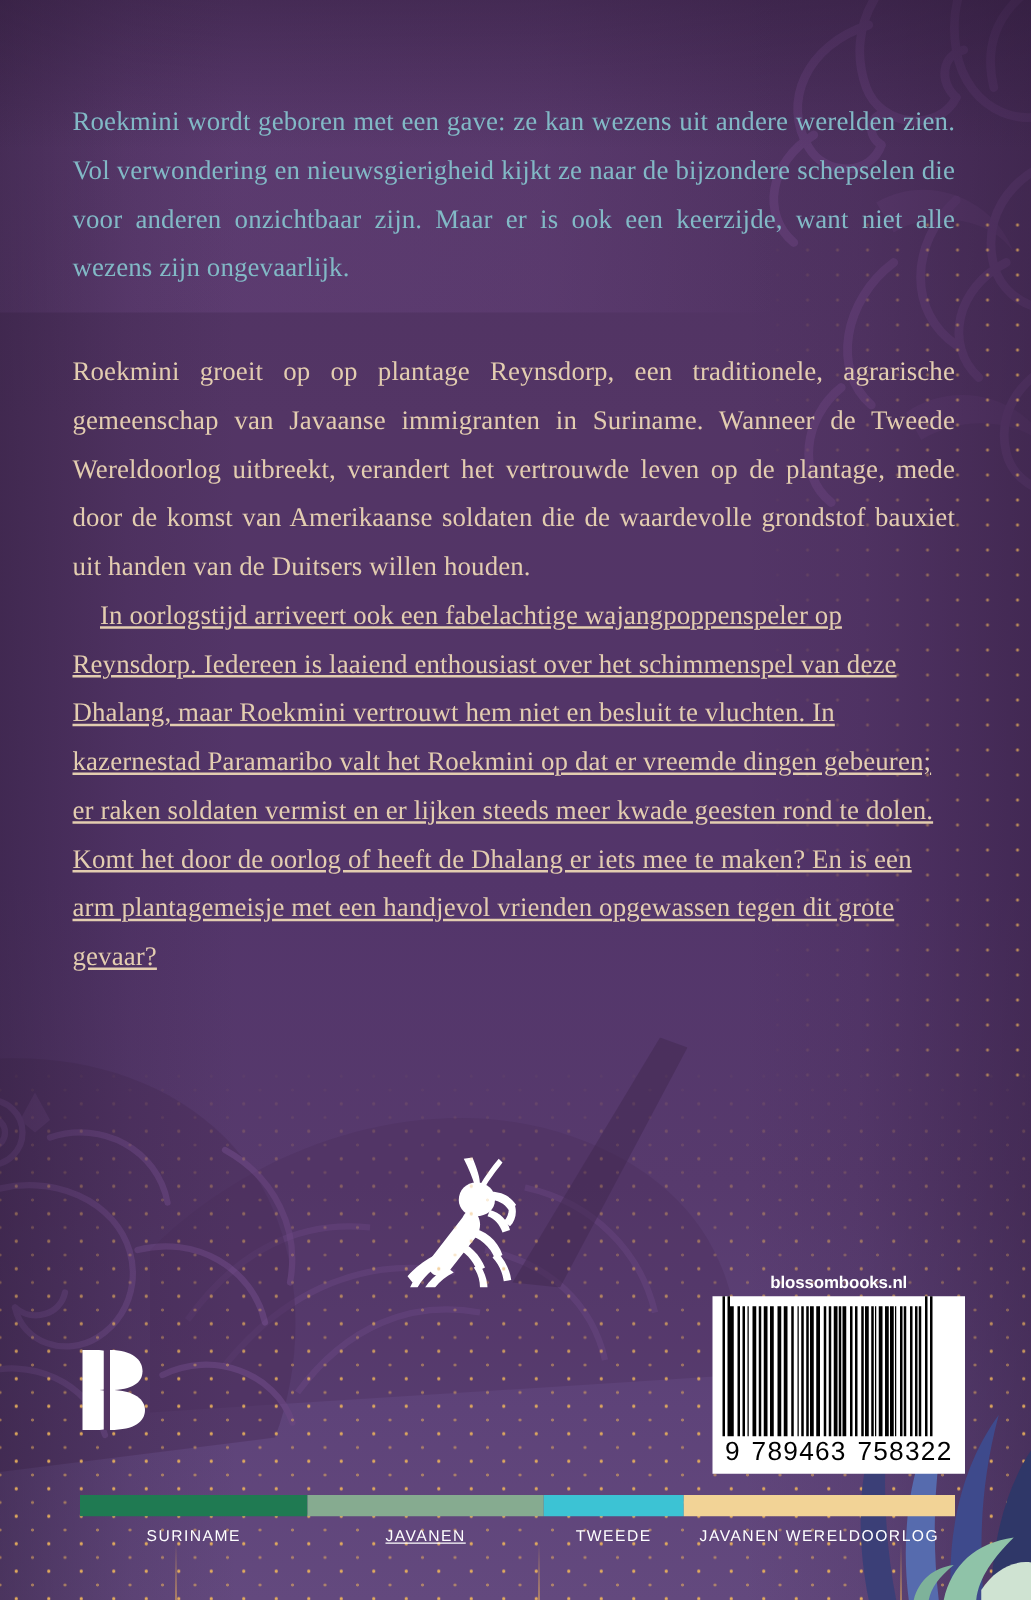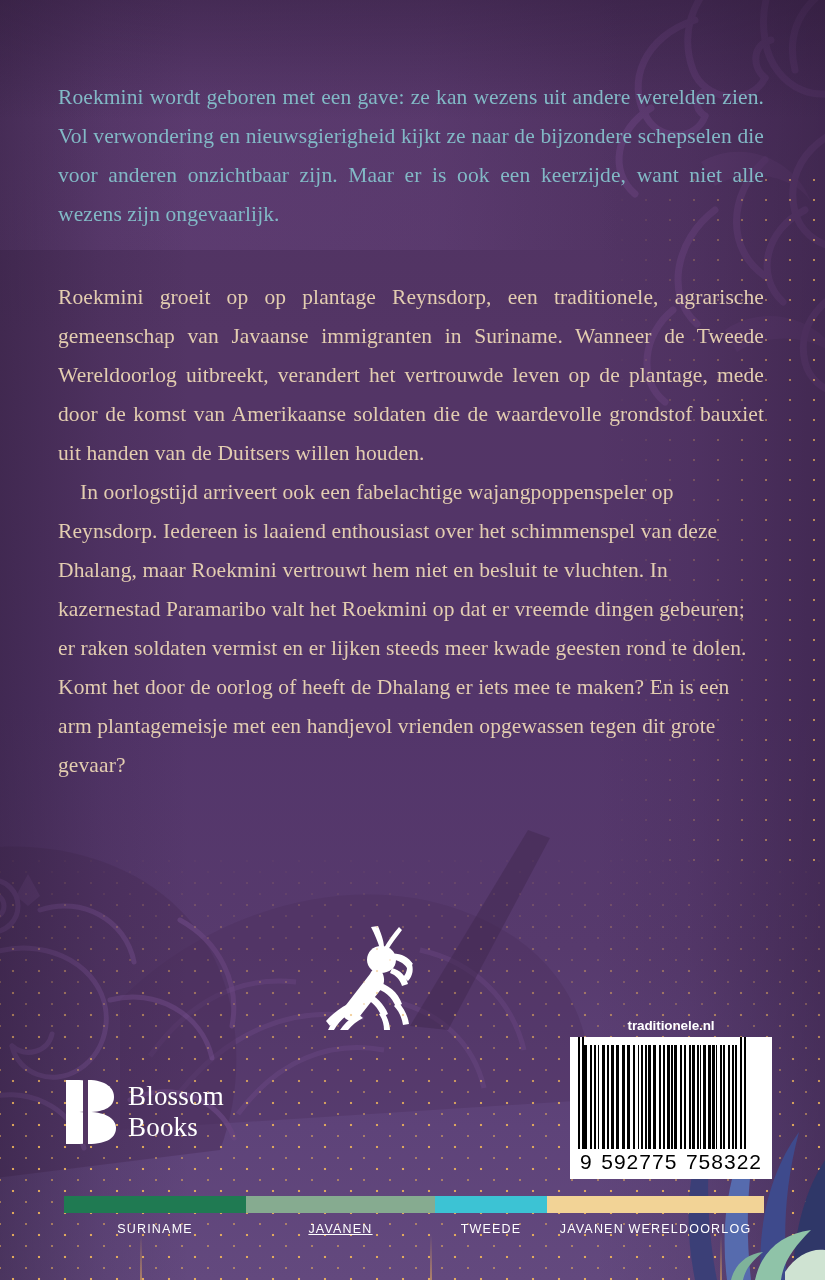--- a/index.html
+++ b/index.html
@@ -144,20 +144,21 @@
   }
   .para-lede {
     color: #82b9c6;
     margin-bottom: 44px;
   }
   .para-body {
     color: #e3cdb0;
   }
   .para-body + .para-body {
     text-indent: 22px;
+    text-decoration: underline;
   }
   .para-end { text-align: left; }
 
   
   .logo-block {
     position: absolute;
     left: 64px;
     top: 1078px;
     display: flex;
     align-items: center;
@@ -370,28 +371,24 @@
       <g fill="#ffffff">
         <path d="M2 2 L12 2 L12 66 L2 66 Z"></path>
         <path d="M12 2 C30 2 38 10 38 19 C38 28 30 34 12 34 Z"></path>
         <path d="M12 34 C32 34 41 42 41 50 C41 59 32 66 12 66 Z"></path>
         <path d="M26 2 C44 2 52 10 52 19 C52 28 44 34 26 34 Z" opacity="0"></path>
         <path d="M24 2 C42 2 50 10 50 19 C50 28 42 34 24 34 L24 2 Z"></path>
         <path d="M24 34 C44 34 52 42 52 50 C52 59 44 66 24 66 L24 34 Z"></path>
         <rect x="19" y="2" width="5" height="64" fill="#533563"></rect>
       </g>
     </svg>
-    <div class="logo-words">
-      <span>Blossom</span>
-      <span>Books</span>
-    </div>
   </div>
 
 
-  <div class="site-url">traditionele.nl</div>
+  <div class="site-url">blossombooks.nl</div>
   <div class="barcode-wrap">
     <div class="barcode-card">
       <div class="bars" id="bars">
           <i class="tall" style="width: 2px;"></i>
           <i class="g tall" style="width: 2px;"></i>
           <i class="tall" style="width: 2px;"></i>
           <i style="width: 3px;"></i>
           <i class="g" style="width: 3px;"></i>
           <i style="width: 2px;"></i>
           <i class="g" style="width: 2px;"></i>
@@ -462,21 +459,21 @@
           <i style="width: 2px;"></i>
           <i class="g" style="width: 1px;"></i>
           <i style="width: 2px;"></i>
           <i class="g" style="width: 3px;"></i>
           <i class="tall" style="width: 2px;"></i>
           <i class="g tall" style="width: 2px;"></i>
           <i class="tall" style="width: 2px;"></i>
         </div>
       <div class="isbn-digits">
         <span>9</span>
-        <span>592775</span>
+        <span>789463</span>
         <span>758322</span>
       </div>
     </div>
   </div>
 
   <div class="cat-bar" id="cat-bar">
       <div class="cat-seg" style="background: rgb(31, 122, 82); width: 26%;"></div>
       <div class="cat-seg" style="background: rgb(134, 171, 144); width: 27%;"></div>
       <div class="cat-seg" style="background: rgb(60, 195, 212); width: 16%;"></div>
       <div class="cat-seg" style="background: rgb(242, 211, 150); width: 31%;"></div>

